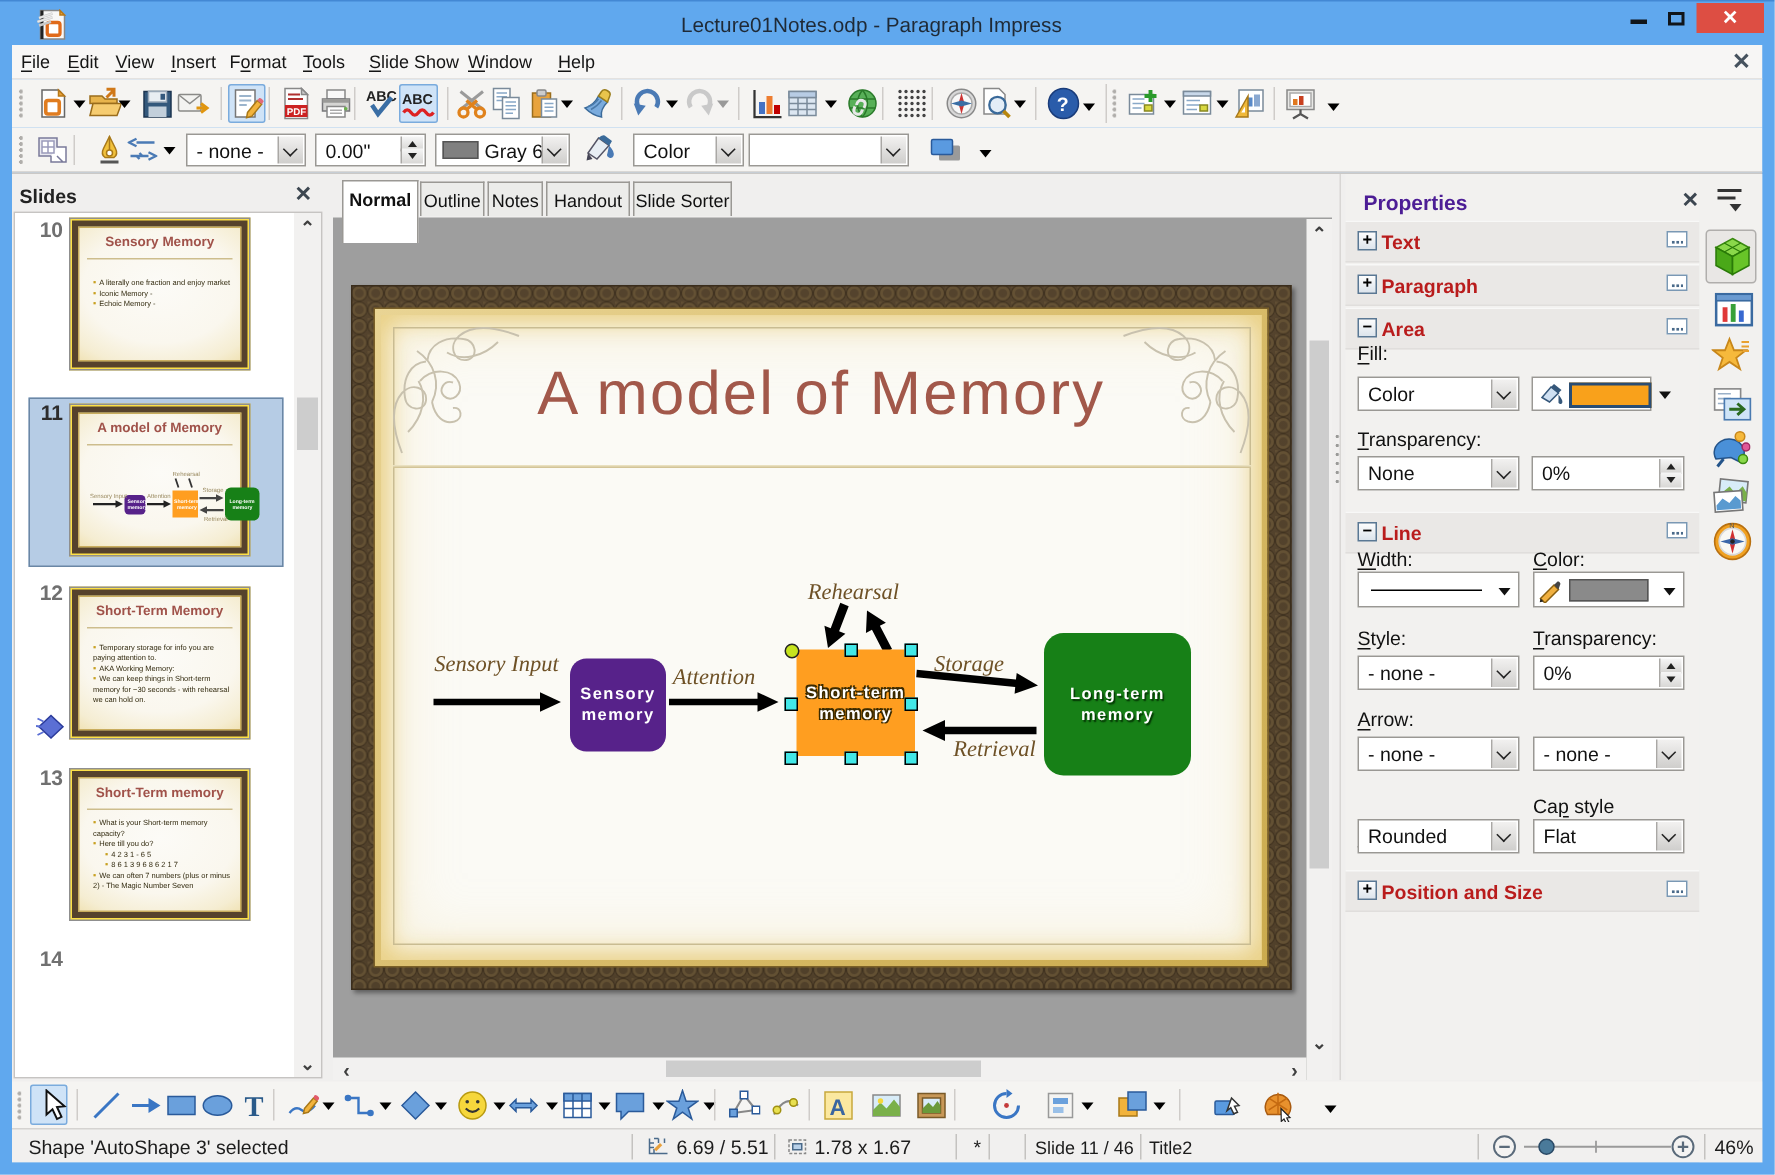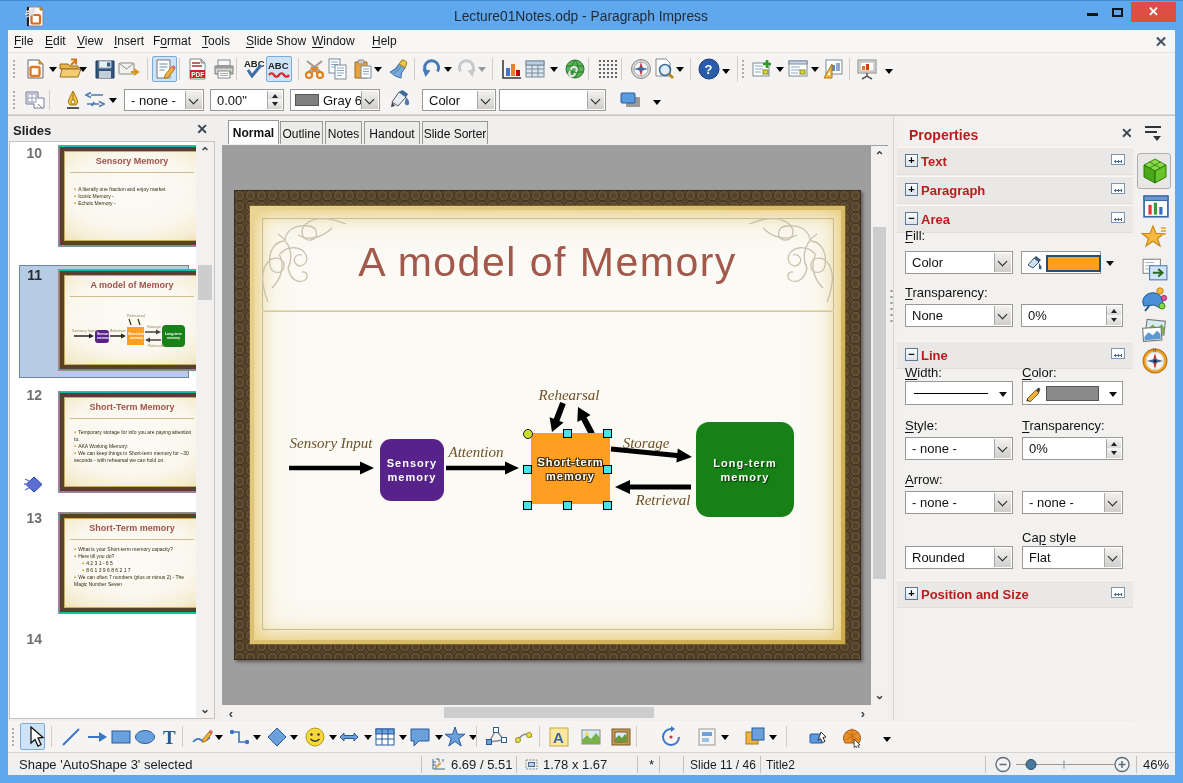--- a/index.html
+++ b/index.html
@@ -38,21 +38,21 @@
 .spin { position:absolute; background:#fff; border:1px solid #9a9894; }
 .spin .stext { position:absolute; left:6px; top:3px; font-size:13px; color:#111; }
 
 #mainsep { position:absolute; left:8px; top:115px; width:1167px; height:1px; background:#cac8c6; }
 #slidespanel { position:absolute; left:8px; top:116px; width:208px; height:604px; background:#f0efee; }
 #slides-title { position:absolute; left:5px; top:7px; font-size:13px; font-weight:bold; color:#222; }
 #thumbarea { position:absolute; left:1px; top:25px; width:206px; height:578px; background:#fff; border:1px solid #c6c4c2; overflow:hidden; }
 #centerarea { position:absolute; left:222px; top:116px; width:666px; height:604px; background:#9e9e9e; }
 #tabsrow { position:absolute; left:0px; top:0px; width:666px; height:29px; background:#f0efee; }
 .tab { position:absolute; top:5px; height:23px; background:#ececea; border:1px solid #9a9894; border-bottom:none; font-size:12px; color:#111; text-align:center; padding-top:5px; }
-#tab-normal { font-weight:bold; background:#fff; top:4px; height:24px; z-index:2; }
+#tab-normal { font-weight:bold; background:#fff; top:4px; height:42px; z-index:2; }
 #canvas { position:absolute; left:0px; top:30px; width:649px; height:559px; background:#9e9e9e; overflow:hidden; }
 #propspanel { position:absolute; left:897px; top:116px; width:236px; height:604px; background:#f2f1ef; font-size:13px; color:#151515; }
 #sidebartabs { position:absolute; left:1133px; top:116px; width:42px; height:659px; background:#f2f1ef; }
 
 .sbtrack { position:absolute; background:#f2f1f0; }
 .sbthumb { position:absolute; background:#cdcdcd; }
 .sbarrow { position:absolute; color:#3f3f3f; font-size:12px; font-weight:bold; text-align:center; }
 
 #drawbar { position:absolute; left:8px; top:721px; width:1167px; height:31px; background:#f5f4f2; }
 #statusbar { position:absolute; left:8px; top:752px; width:1167px; height:23px; background:#f1f0ef; border-top:1px solid #d5d3d1; font-size:13px; color:#222; }
@@ -101,21 +101,21 @@
 .dbox { position:absolute; color:#fff; font-weight:bold; font-size:11px; line-height:14px;
   letter-spacing:1px; text-align:center; display:flex; align-items:center; justify-content:center; flex-direction:column; }
 #box-purple { left:146px; top:249px; width:64px; height:62px; background:#57228a; border-radius:11px; }
 #box-orange { left:297px; top:243px; width:79px; height:71px; background:#ff9e20;
   text-shadow:1px 1px 0 #3a2a00, -1px -1px 0 #3a2a00, 1px -1px 0 #3a2a00, -1px 1px 0 #3a2a00; }
 #box-green { left:462px; top:232px; width:98px; height:95px; background:#178017; border-radius:13px;
   text-shadow:1px 1px 1px #033003; }
 .hsq { position:absolute; width:9px; height:9px; background:#42e8e8; border:1px solid #000; }
 .hcirc { position:absolute; width:10px; height:10px; background:#c6e31e; border:1px solid #222; border-radius:50%; }
 
-.thumb { position:absolute; left:48px; width:148px; height:102px; background:#14b8a6; border:1px solid #8f8f8f; }
+.thumb { position:absolute; left:36px; width:121px; height:102px; background:#fde047; border:1px solid #8f8f8f; }
 .tframe { position:absolute; left:1px; top:1px; right:1px; bottom:1px; border:4px solid #56422c; background:
   radial-gradient(ellipse 85% 75% at 50% 45%, #fcfbf7 0%, #faf7ee 55%, #f5edd2 80%, #eeddA6 100%); box-shadow:0 0 0 1px #c9ad5e inset; }
 .ttitle { position:absolute; left:8px; right:8px; top:5px; text-align:center; font-size:9px; font-weight:bold; color:#a0524a; white-space:nowrap; }
 .tdivide { position:absolute; left:6px; right:6px; top:21px; height:1px; background:#cdbd8d; }
 .tbullets { position:absolute; left:10px; top:30px; right:6px; font-size:5px; color:#332b10; line-height:7px; }
 .tbullets b { color:#c8A020; margin-right:2px; font-size:6px; }
 .tnum { position:absolute; left:4px; width:28px; text-align:right; font-size:14px; font-weight:bold; color:#707070; }
 #sel11 { position:absolute; left:9px; top:123px; width:170px; height:113px; background:#b6cce5; border:1px solid #6b87a5; }
 #transind { position:absolute; left:14px; top:334px; width:20px; height:18px; }
 </style>
@@ -561,21 +561,21 @@
     <div class="sbtrack" style="left:0px; top:589px; width:649px; height:15px;"></div>
     <div class="sbarrow" style="left:1px; top:590px; width:16px; font-size:13px;">‹</div>
     <div class="sbthumb" style="left:222px; top:591px; width:210px; height:11px;"></div>
     <div class="sbarrow" style="left:633px; top:590px; width:16px; font-size:13px;">›</div>
   </div>
   <div id="splitter" style="position:absolute; left:888px; top:116px; width:9px; height:604px; background:#f0efee;">
     <div style="position:absolute; left:5px; top:0; width:1px; height:604px; background:#d8d6d4;"></div>
     <div style="position:absolute; left:2px; top:172px; width:3px; height:36px; background-image:radial-gradient(circle,#9a9a98 1px,transparent 1.3px); background-size:3px 6px;"></div>
   </div>
   <div id="propspanel">
-    <div style="position:absolute; left:12px; top:11px; font-weight:bold; font-size:14px; color:#b91c1c;">Properties</div>
+    <div style="position:absolute; left:12px; top:11px; font-weight:bold; font-size:14px; color:#4c1d95;">Properties</div>
     <div style="position:absolute; left:224px; top:9px; color:#3c4650; font-size:14px; font-weight:bold;">✕</div>
     <div class="pp-section" style="top:31px;">
         <div class="plusbox">+</div>
         <div class="pst">Text</div>
         <div class="launcher"></div>
       </div>
     <div class="pp-section" style="top:60px;">
         <div class="plusbox">+</div>
         <div class="pst">Paragraph</div>
         <div class="launcher"></div>

